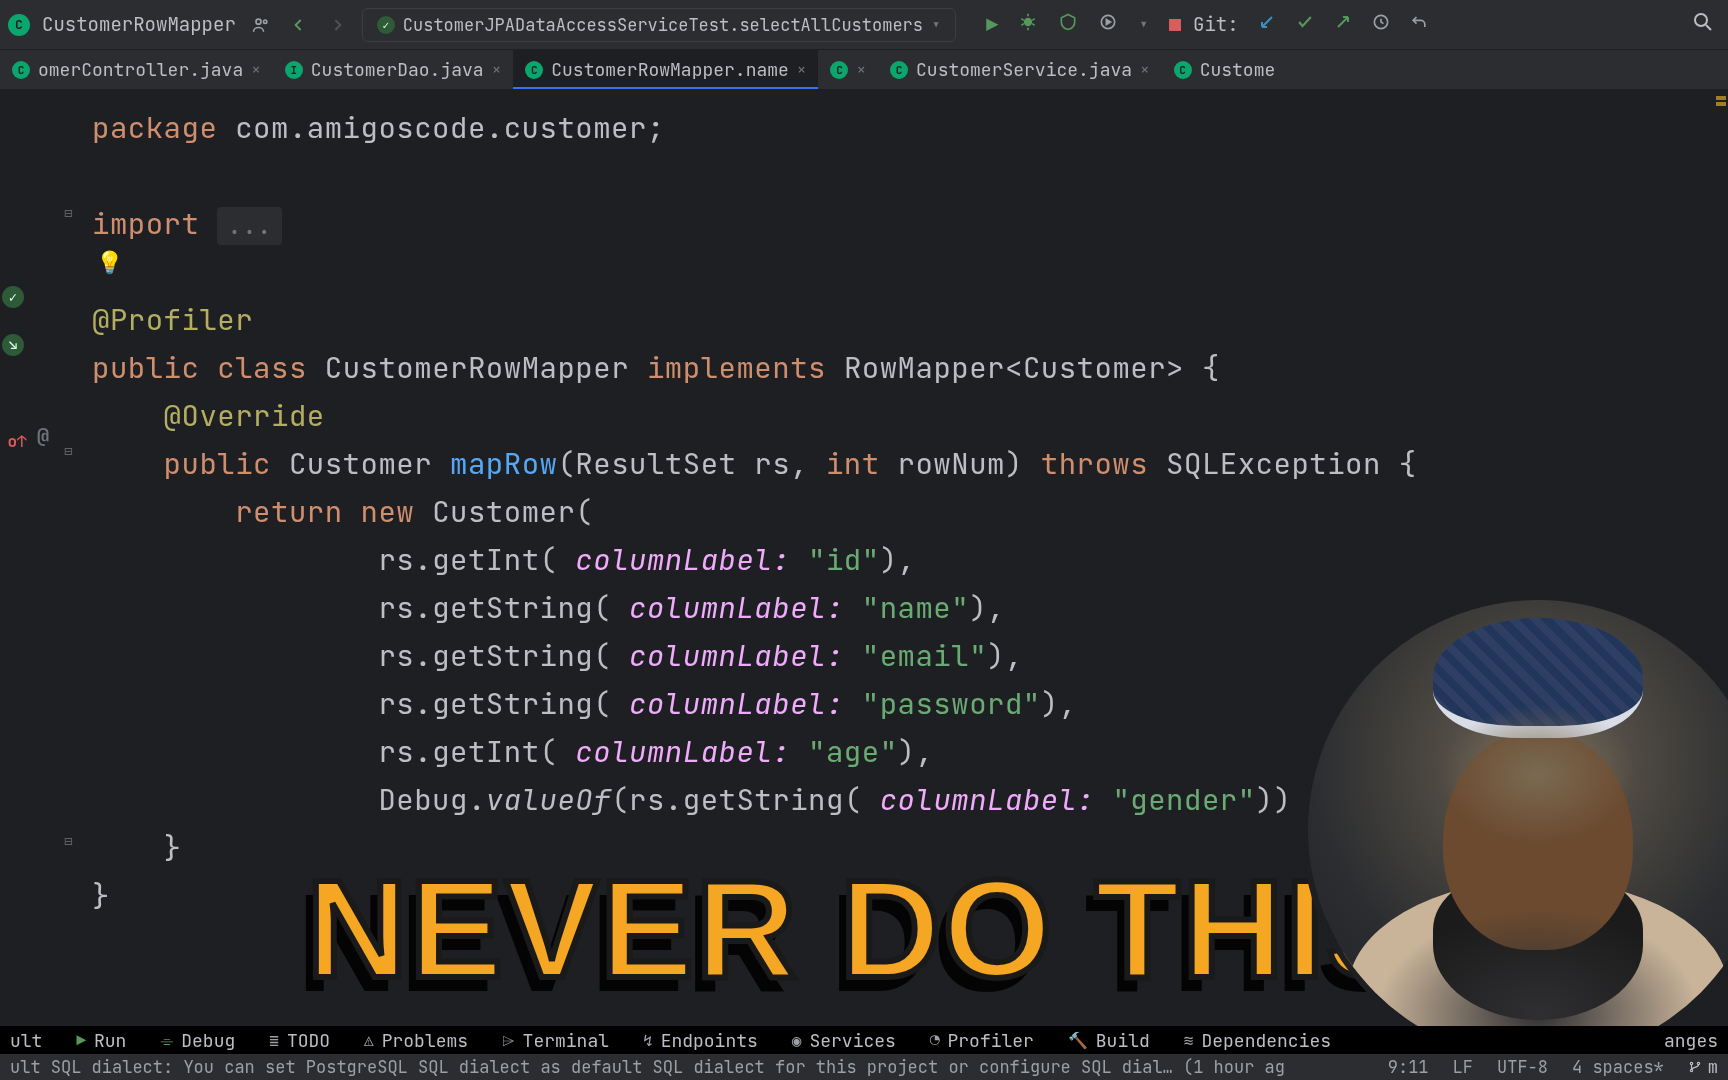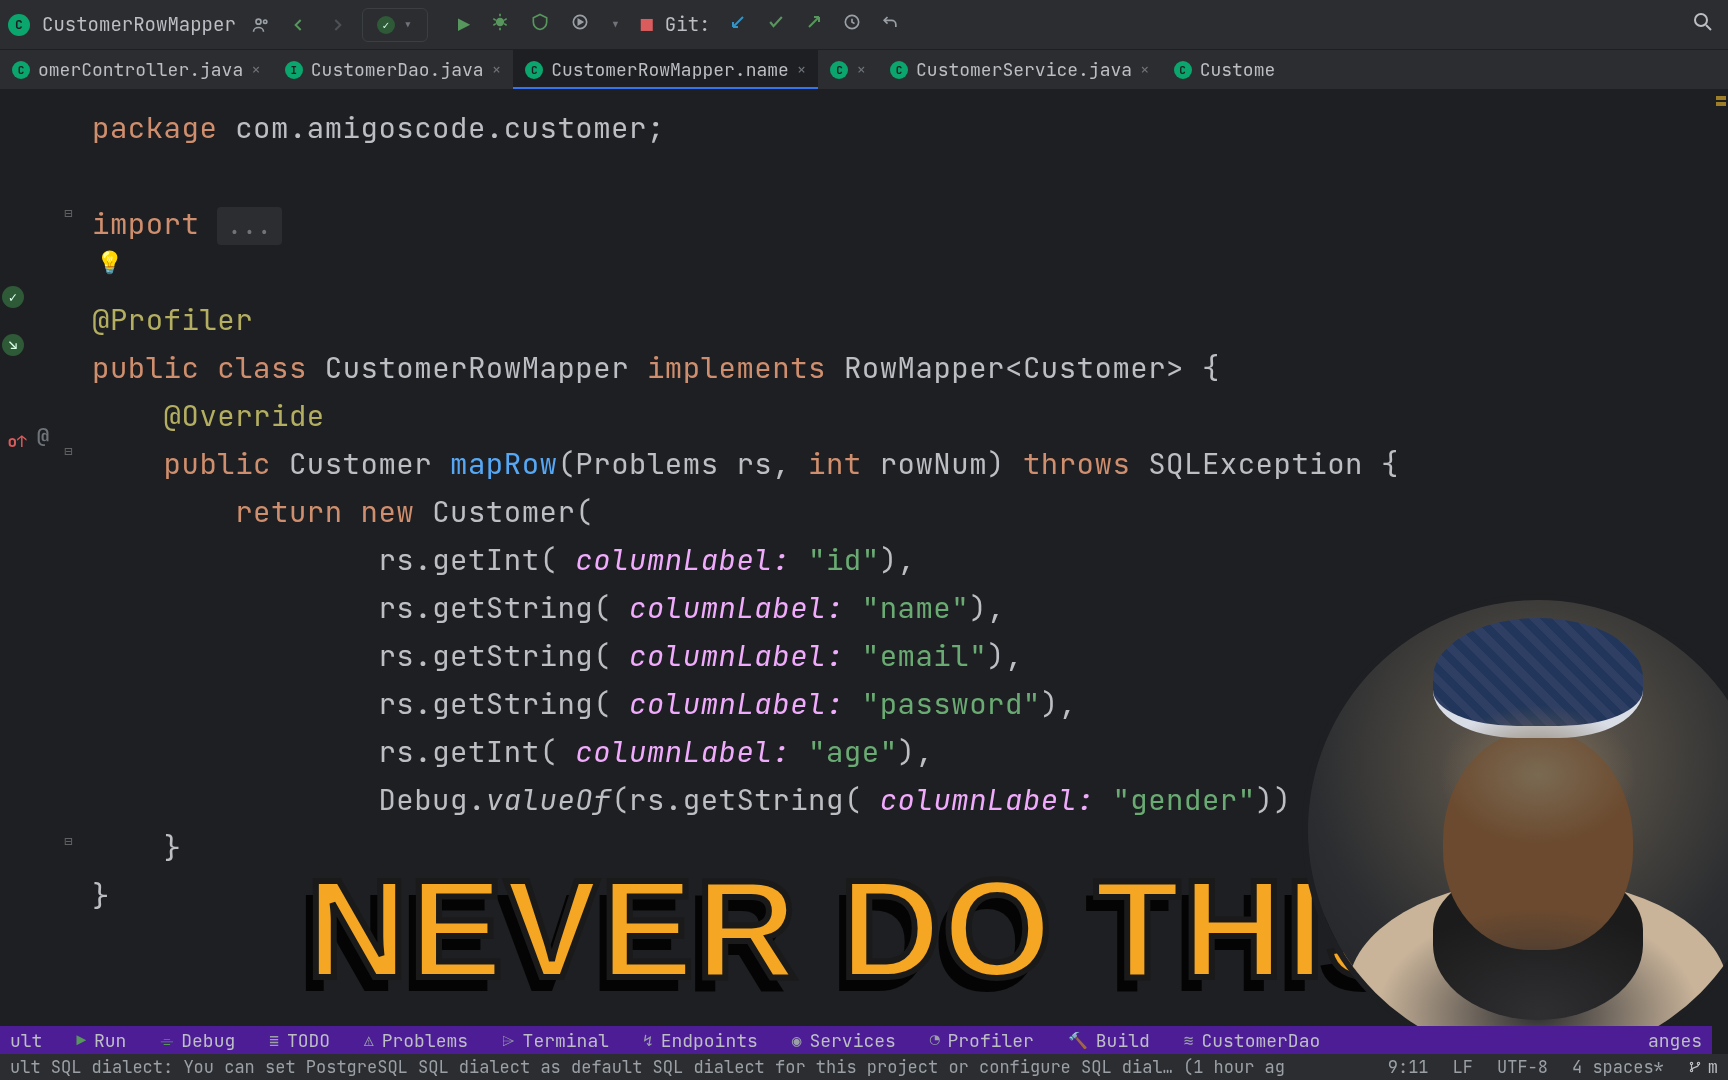--- a/index.html
+++ b/index.html
@@ -117,22 +117,22 @@
     border-radius:4px; font-size:24px; line-height:34px; vertical-align:middle;
   }
 
   
   .marker-strip { position:absolute; right:0; top:90px; bottom:50px; width:14px; background:#1e1f22; }
   .marker { position:absolute; right:2px; width:10px; height:4px; }
   .m-warn{ background:#9e7e28; }
 
   
   .tool-buttons {
-    position:absolute; left:0; right:16px; bottom:26px; height:28px;
-    background:#4c1d95; display:flex; align-items:center; gap:34px;
+    position:absolute; left:0; right:0; bottom:26px; height:28px;
+    background:#000000; display:flex; align-items:center; gap:34px;
     padding:0 10px; font-size:18px; color:#bcbec4;
   }
   .tool-buttons .btn { display:flex; align-items:center; gap:8px; }
   .tool-buttons .btn .ic { color:#9aa0a6; font-size:16px; }
   .tool-buttons .btn .ic.green { color:#57965c; }
   .tool-buttons .right { margin-left:auto;align-items:center; }
 
   
   .status-bar {
     position:absolute; left:0; right:0; bottom:0; height:26px;
@@ -214,20 +214,21 @@
     </span>
     <span class="tb-icon" style="opacity:.5">
       <svg class="ico" viewBox="0 0 24 24" fill="none" stroke="#6f737a" stroke-width="2.4">
           <path d="M10 6l6 6-6 6"></path>
         </svg>
     </span>
   </div>
 
   <div class="proj-select">
     <span class="icon-circle icon-test-c" style="width:18px;height:18px;font-size:11px">✓</span>
+    <span>CustomerJPADataAccessServiceTest.selectAllCustomers</span>
     <span class="chev">▾</span>
   </div>
 
   <div class="run-icons">
     <span class="i run-green">▶</span>
     <span class="i run-bug">
       <svg class="ico" viewBox="0 0 24 24" fill="#57965c">
           <circle cx="12" cy="12" r="5"></circle>
           <path stroke="#57965c" stroke-width="2" d="M12 2v3M12 19v3M4 8l3 2M20 8l-3 2M4 16l3-2M20 16l-3-2"></path>
         </svg>
@@ -332,21 +333,21 @@
   <span class="fold2">⊟</span>
   <span class="fold3">⊟</span>
 
 <pre class="code"><span class="kw">package</span> <span class="pkg">com.amigoscode.customer</span><span class="semi">;</span>
 
 <span class="kw">import</span> <span class="fold-box">...</span>
 
 <span class="ann">@Profiler</span>
 <span class="kw">public</span> <span class="kw">class</span> <span class="type">CustomerRowMapper</span> <span class="kw">implements</span> <span class="type">RowMapper&lt;Customer&gt;</span> {
     <span class="ann">@Override</span>
-    <span class="kw">public</span> <span class="type">Customer</span> <span class="meth">mapRow</span><span>(Problems rs</span>, <span class="kw">int</span><span> rowNum)</span> <span class="kw">throws</span> <span class="type">SQLException</span> {
+    <span class="kw">public</span> <span class="type">Customer</span> <span class="meth">mapRow</span><span>(ResultSet rs</span>, <span class="kw">int</span><span> rowNum)</span> <span class="kw">throws</span> <span class="type">SQLException</span> {
         <span class="kw">return</span> <span class="kw">new</span> <span class="type">Customer</span>(
                 <span>rs</span>.<span class="type">getInt</span>( <span class="param-hint">columnLabel:</span> <span class="str">"id"</span>),
                 <span>rs</span>.<span class="type">getString</span>( <span class="param-hint">columnLabel:</span> <span class="str">"name"</span>),
                 <span>rs</span>.<span class="type">getString</span>( <span class="param-hint">columnLabel:</span> <span class="str">"email"</span>),
                 <span>rs</span>.<span class="type">getString</span>( <span class="param-hint">columnLabel:</span> <span class="str">"password"</span>),
                 <span>rs</span>.<span class="type">getInt</span>( <span class="param-hint">columnLabel:</span> <span class="str">"age"</span>),
                 <span class="type">Debug</span>.<span class="methI">valueOf</span>(<span>rs</span>.<span class="type">getString</span>( <span class="param-hint">columnLabel:</span> <span class="str">"gender"</span>))
     }
 }
 </pre>
@@ -401,21 +402,21 @@
   <div class="btn">
       <span class="ic">◔</span>
       <span>Profiler</span>
     </div>
   <div class="btn">
       <span class="ic">🔨</span>
       <span>Build</span>
     </div>
   <div class="btn">
       <span class="ic">≋</span>
-      <span>CustomerDao</span>
+      <span>Dependencies</span>
     </div>
   <div class="btn right">
       <span>anges</span>
     </div>
 </div>
 
 <div class="status-bar">
   <span class="fill">ult SQL dialect: You can set PostgreSQL SQL dialect as default SQL dialect for this project or configure SQL dial… (1 hour ag</span>
   <span>9:11</span>
   <span>LF</span>

